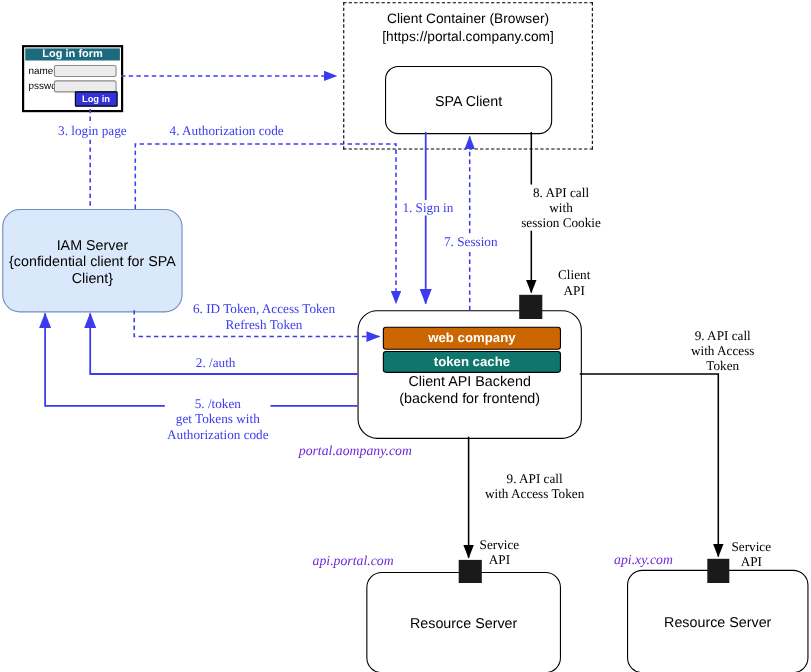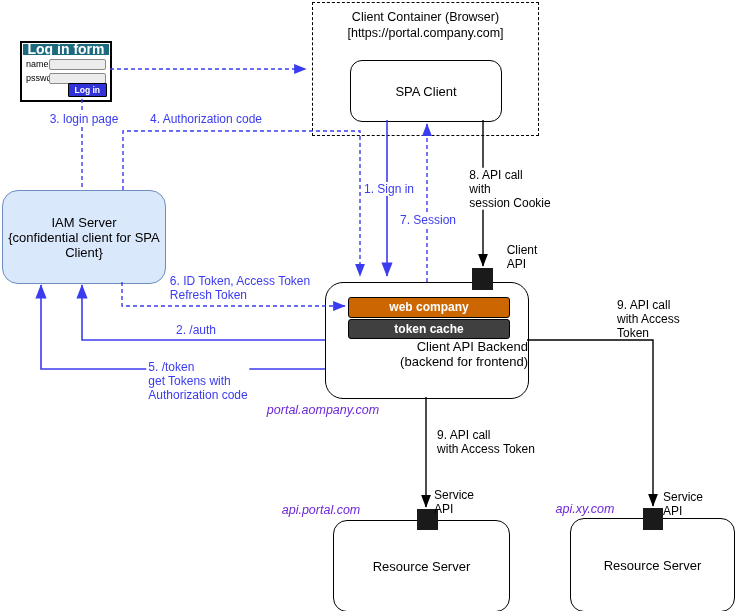--- a/index.html
+++ b/index.html
@@ -3,38 +3,38 @@
 <meta charset="utf-8">
 <style>
   html,body{margin:0;padding:0;background:#fff;}
   #canvas{position:relative;width:737px;height:611px;background:#fff;overflow:hidden;
           font-family:"Liberation Sans", sans-serif;color:#000;}
   .node{position:absolute;background:#fff;border:1px solid #000;display:flex;
         align-items:center;justify-content:center;text-align:center;font-size:13px;z-index:1;}
   .round{border-radius:14px;}
   .pre{white-space:pre-line;}
   svg.connectors{position:absolute;left:0;top:0;z-index:2;pointer-events:none;}
-  .lbl{position:absolute;z-index:3;font-size:12px;line-height:1.18;
-       white-space:pre-line;transform:translate(-50%,-50%);}
+  .lbl{position:absolute;z-index:3;font-size:12px;line-height:1.18;text-align:center;
+       white-space:pre-line;transform:translate(-50%,-50%);font-family:Liberation Serif, serif;}
   .blue{color:#3b3bf0;}
   .wbg{background:#fff;padding:0 2px;}
   .ital{font-style:italic;font-size:12.5px;color:#6d28d9;}
   .port{position:absolute;background:#1a1a1a;z-index:3;}
   
   #client-container{position:absolute;left:312px;top:2px;width:225px;height:132px;
      border:1px dashed #000;background:#fff;z-index:1;}
   #client-container .title{margin-top:7px;text-align:center;font-size:12.5px;line-height:1.25;}
   
   .bar{position:absolute;left:22px;width:160px;border:1px solid #000;border-radius:3px;
        color:#fff;font-weight:bold;font-size:12px;text-align:center;line-height:19px;z-index:1;}
   
   #login-form{position:absolute;left:20px;top:41px;width:88px;height:57px;
      border:2px solid #000;background:#fff;z-index:1;font-size:9px;}
   #login-form .bar-title{position:absolute;left:1px;right:1px;top:1px;height:11px;
-     color:#fff;font-weight:bold;text-align:center;line-height:11px;font-size:14px;}
+     color:#fff;font-weight:bold;text-align:center;line-height:11px;font-size:10px;}
   #login-form .fld-label{position:absolute;left:4px;width:45px;}
   #login-form .fld-input{position:absolute;left:27px;width:55px;height:9px;
      background:#ececec;border:1px solid #8a8a8a;border-radius:2px;}
   #login-form .btn{position:absolute;right:3px;bottom:3px;color:#fff;font-weight:bold;
      font-size:8.5px;padding:1px 6px;border:1px solid #000;border-radius:1px;}
 </style>
 </head>
 <body>
 
 <div id="canvas">
@@ -50,22 +50,22 @@
 {confidential client for SPA
 Client}</span>
   </div>
 
   <div class="node round" style="left:350px;top:60px;width:150px;height:60px;border-radius:12px;">
     <span>SPA Client</span>
   </div>
 
   <div class="node round" style="left:325px;top:282px;width:202px;height:115px;border-radius:18px;">
     <div class="bar" style="top:14px;height:19px;background:#cc6600;">web company</div>
-    <div class="bar" style="top:36px;height:18px;background:#404040;line-height:18px;">token cache</div>
-    <div class="pre" style="position:absolute;top:56px;left:0;right:0;text-align:right;">Client API Backend
+    <div class="bar" style="top:36px;height:18px;background:#0f766e;line-height:18px;">token cache</div>
+    <div class="pre" style="position:absolute;top:56px;left:0;right:0;text-align:center;">Client API Backend
 (backend for frontend)</div>
   </div>
 
   <div class="node round" style="left:333px;top:520px;width:175px;height:90px;">
     <span>Resource Server</span>
   </div>
 
   <div class="node round" style="left:570px;top:518px;width:163px;height:92px;">
     <span>Resource Server</span>
   </div>

